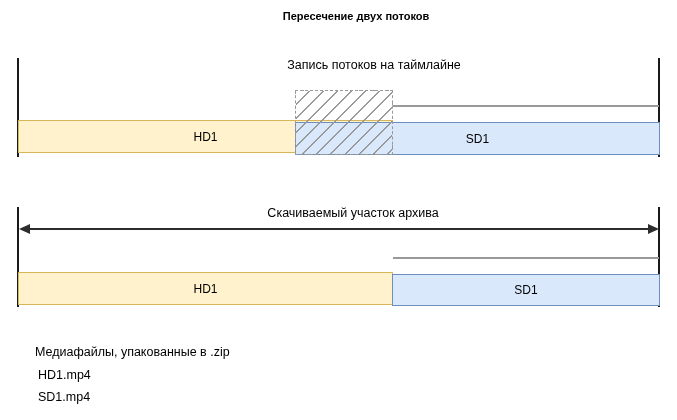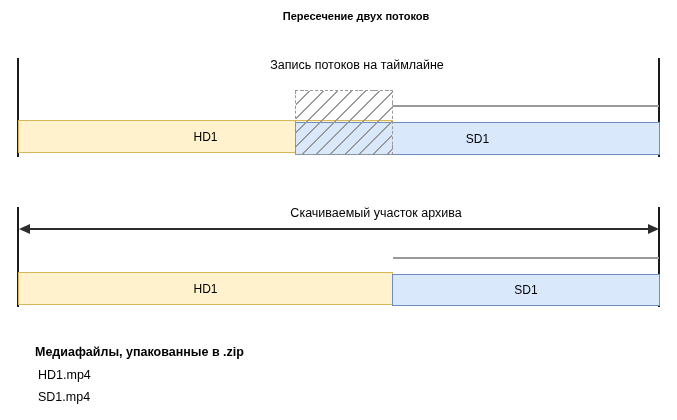--- a/index.html
+++ b/index.html
@@ -13,22 +13,22 @@
   .abs { position: absolute; }
 
   .title {
     left: 256px; top: 10px; width: 200px;
     text-align: center; font-size: 11px; font-weight: bold;
     white-space: nowrap;
   }
   .section-label {
     width: 200px; text-align: center; font-size: 12.5px; white-space: nowrap;
   }
-  #sec1-label { left: 257px; top: 58px; }
-  #sec2-label { left: 276px; top: 206px; }
+  #sec1-label { left: 274px; top: 58px; }
+  #sec2-label { left: 253px; top: 206px; }
 
   .vline {
     width: 0; border-left: 2px solid var(--axis-line, #1a1a1a); height: 100px;
   }
   #s1-vl { left: 17px;  top: 58px;  height: 99px; }
   #s1-vr { left: 658px; top: 58px;  height: 99px; }
   #s2-vl { left: 17px;  top: 207px; height: 100px; }
   #s2-vr { left: 658px; top: 207px; height: 100px; }
 
   .track { height: 0; border-top: 2px solid var(--track-line, #999); }
@@ -66,21 +66,21 @@
     left: 19px; top: 224px;
     border-top: 5px solid transparent; border-bottom: 5px solid transparent;
     border-right: 11px solid var(--arrow, #2d2d2d);
   }
   #arrow-head-right {
     left: 648px; top: 224px;
     border-top: 5px solid transparent; border-bottom: 5px solid transparent;
     border-left: 11px solid var(--arrow, #2d2d2d);
   }
 
-  .files-heading { left: 35px; top: 345px; font-size: 12.5px; white-space: nowrap; font-weight: bold; }
+  .files-heading { left: 35px; top: 345px; font-size: 12.5px; white-space: nowrap; }
   .file-item { left: 38px; font-size: 12.5px; white-space: nowrap; }
   #file-1 { top: 368px; text-align: right; }
   #file-2 { top: 390px; }
 </style>
 </head>
 <body style="--hd-fill: #fff2cc; --hd-stroke: #d6b656; --sd-fill: #dae8fc; --sd-stroke: #6c8ebf; --track-line: #999999; --hatch-line: #999999; --axis-line: #1a1a1a; --arrow: #2d2d2d; --text: #000000;">
 
 <div class="abs title">Пересечение двух потоков</div>
 
 <div class="abs section-label" id="sec1-label">Запись потоков на таймлайне</div>

